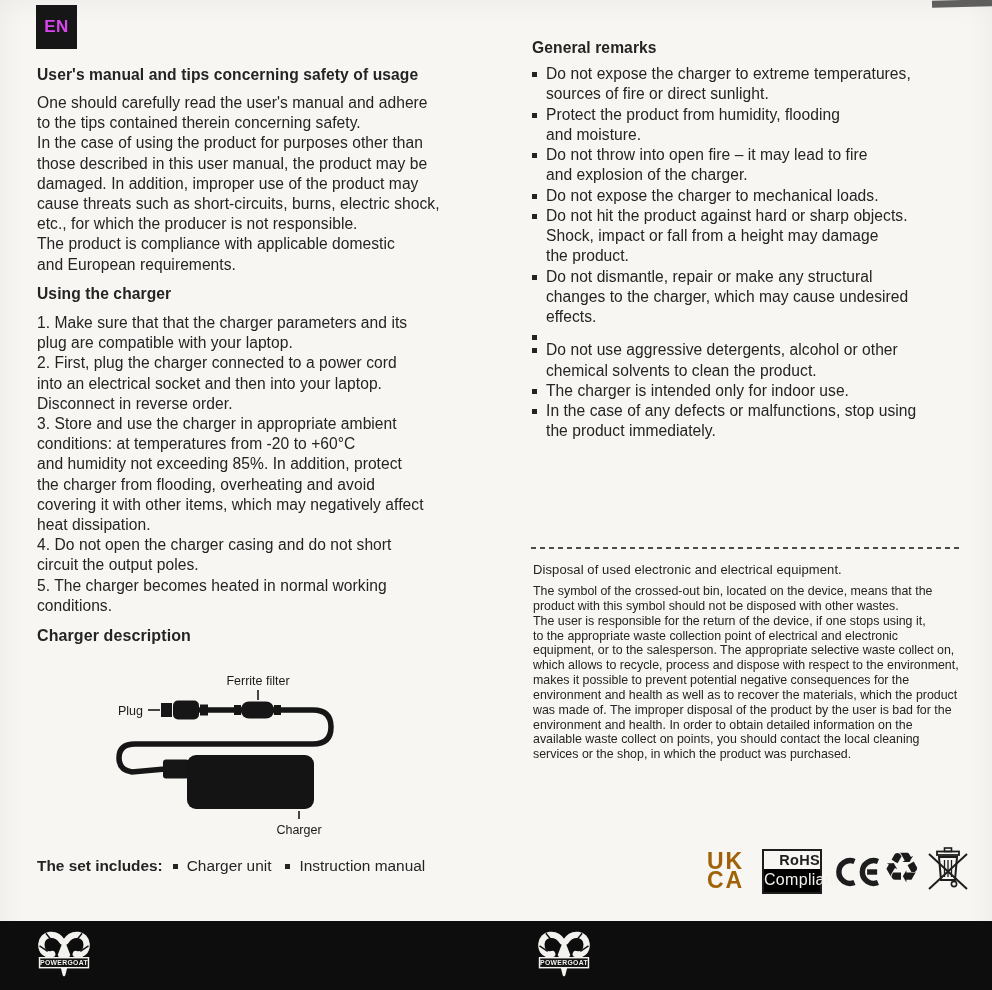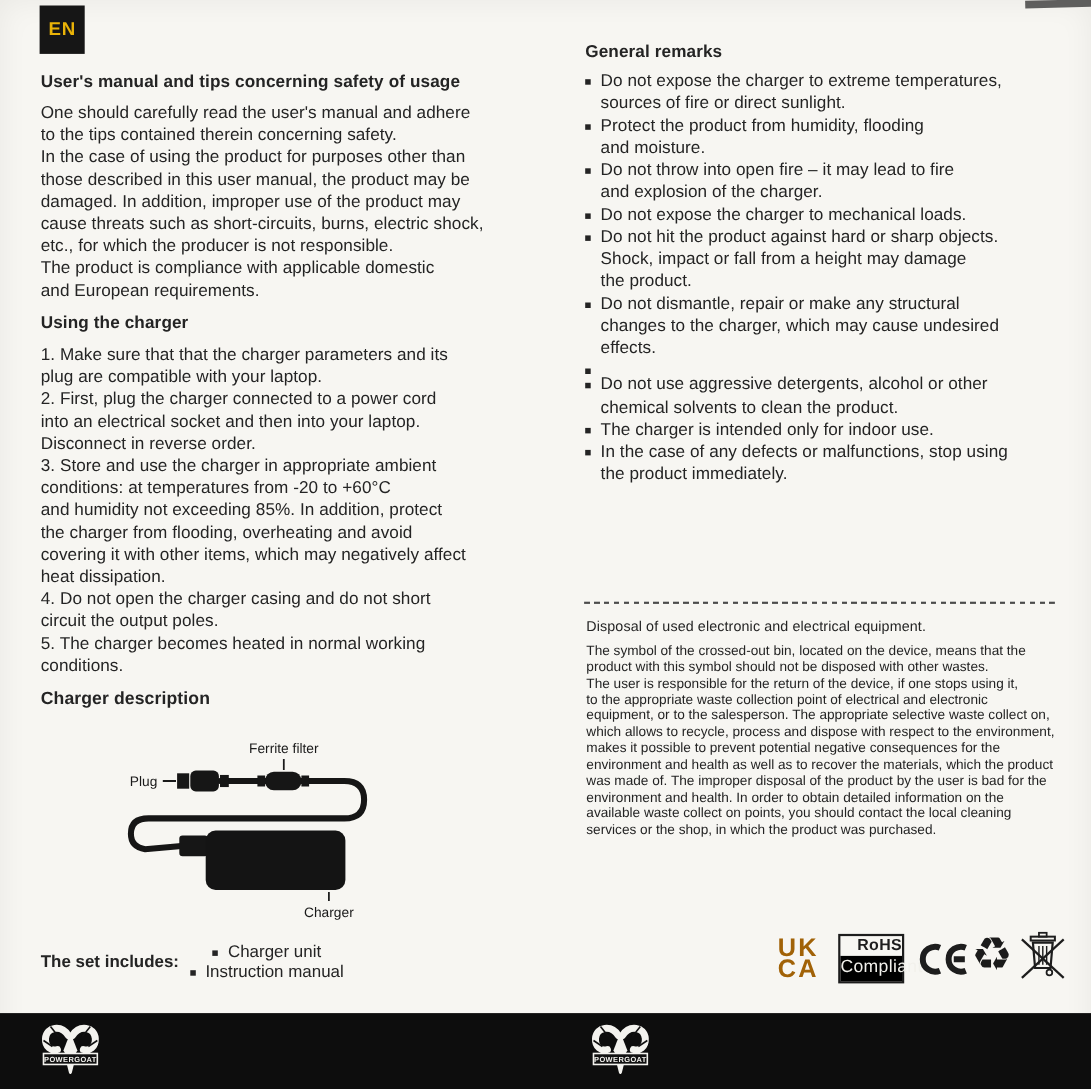--- a/index.html
+++ b/index.html
@@ -7,40 +7,40 @@
     position:relative; width:992px; height:990px; margin:0 auto;
     background:#f7f6f2; overflow:hidden;
     font-family:"Liberation Sans", sans-serif; color:#242424;
     box-shadow:inset 0 0 28px rgba(0,0,0,0.06);
   }
   .abs { position:absolute; }
 
   
   .en-badge {
     left:36px; top:5px; width:41px; height:44px; background:#161616;
-    color:#eab308; font-weight:bold; font-size:17px;
+    color:#d946ef; font-weight:bold; font-size:17px;
     display:flex; align-items:center; justify-content:center; letter-spacing:0.5px;
   }
   .smudge { right:0; top:0; width:60px; height:7px; background:#2e2e2e; opacity:.75; transform:rotate(-1.5deg); }
 
   
   .h1 { font-weight:bold; font-size:15.6px; letter-spacing:0.1px; }
   .body-text { font-size:15.6px; line-height:20.2px; white-space:pre-line; letter-spacing:0.05px; }
 
   .title { left:37px; top:66px; width:440px; }
   .intro { left:37px; top:93px; width:440px; }
   .using-heading { left:37px; top:285px; }
   .steps { left:37px; top:313px; width:440px; }
   .desc-heading { left:37px; top:627px; font-size:16px; }
   .diagram { left:37px; top:658px; }
 
   
   .set-row { left:37px; top:857px; display:flex; align-items:center; font-size:15.4px; }
   .set-label { font-weight:bold; margin-right:10px; }
-  .set-items { display:inline-flex; align-items:center;flex-direction:column; }
+  .set-items { display:inline-flex; align-items:center; }
   .set-item { display:inline-flex; align-items:center; margin-right:14px; }
   .sq { width:5px; height:5px; background:#242424; flex:none; }
   .set-item .sq { margin-right:9px; }
 
   
   .remarks-heading { left:532px; top:39px; }
   .remarks-list { left:532px; top:64px; width:436px; }
   .bullet-row { display:flex; }
   .bullet-row .sq { margin-top:8px; margin-right:9px; }
   .bullet-text { font-size:15.6px; line-height:20.25px; white-space:pre-line; letter-spacing:0.05px; }

